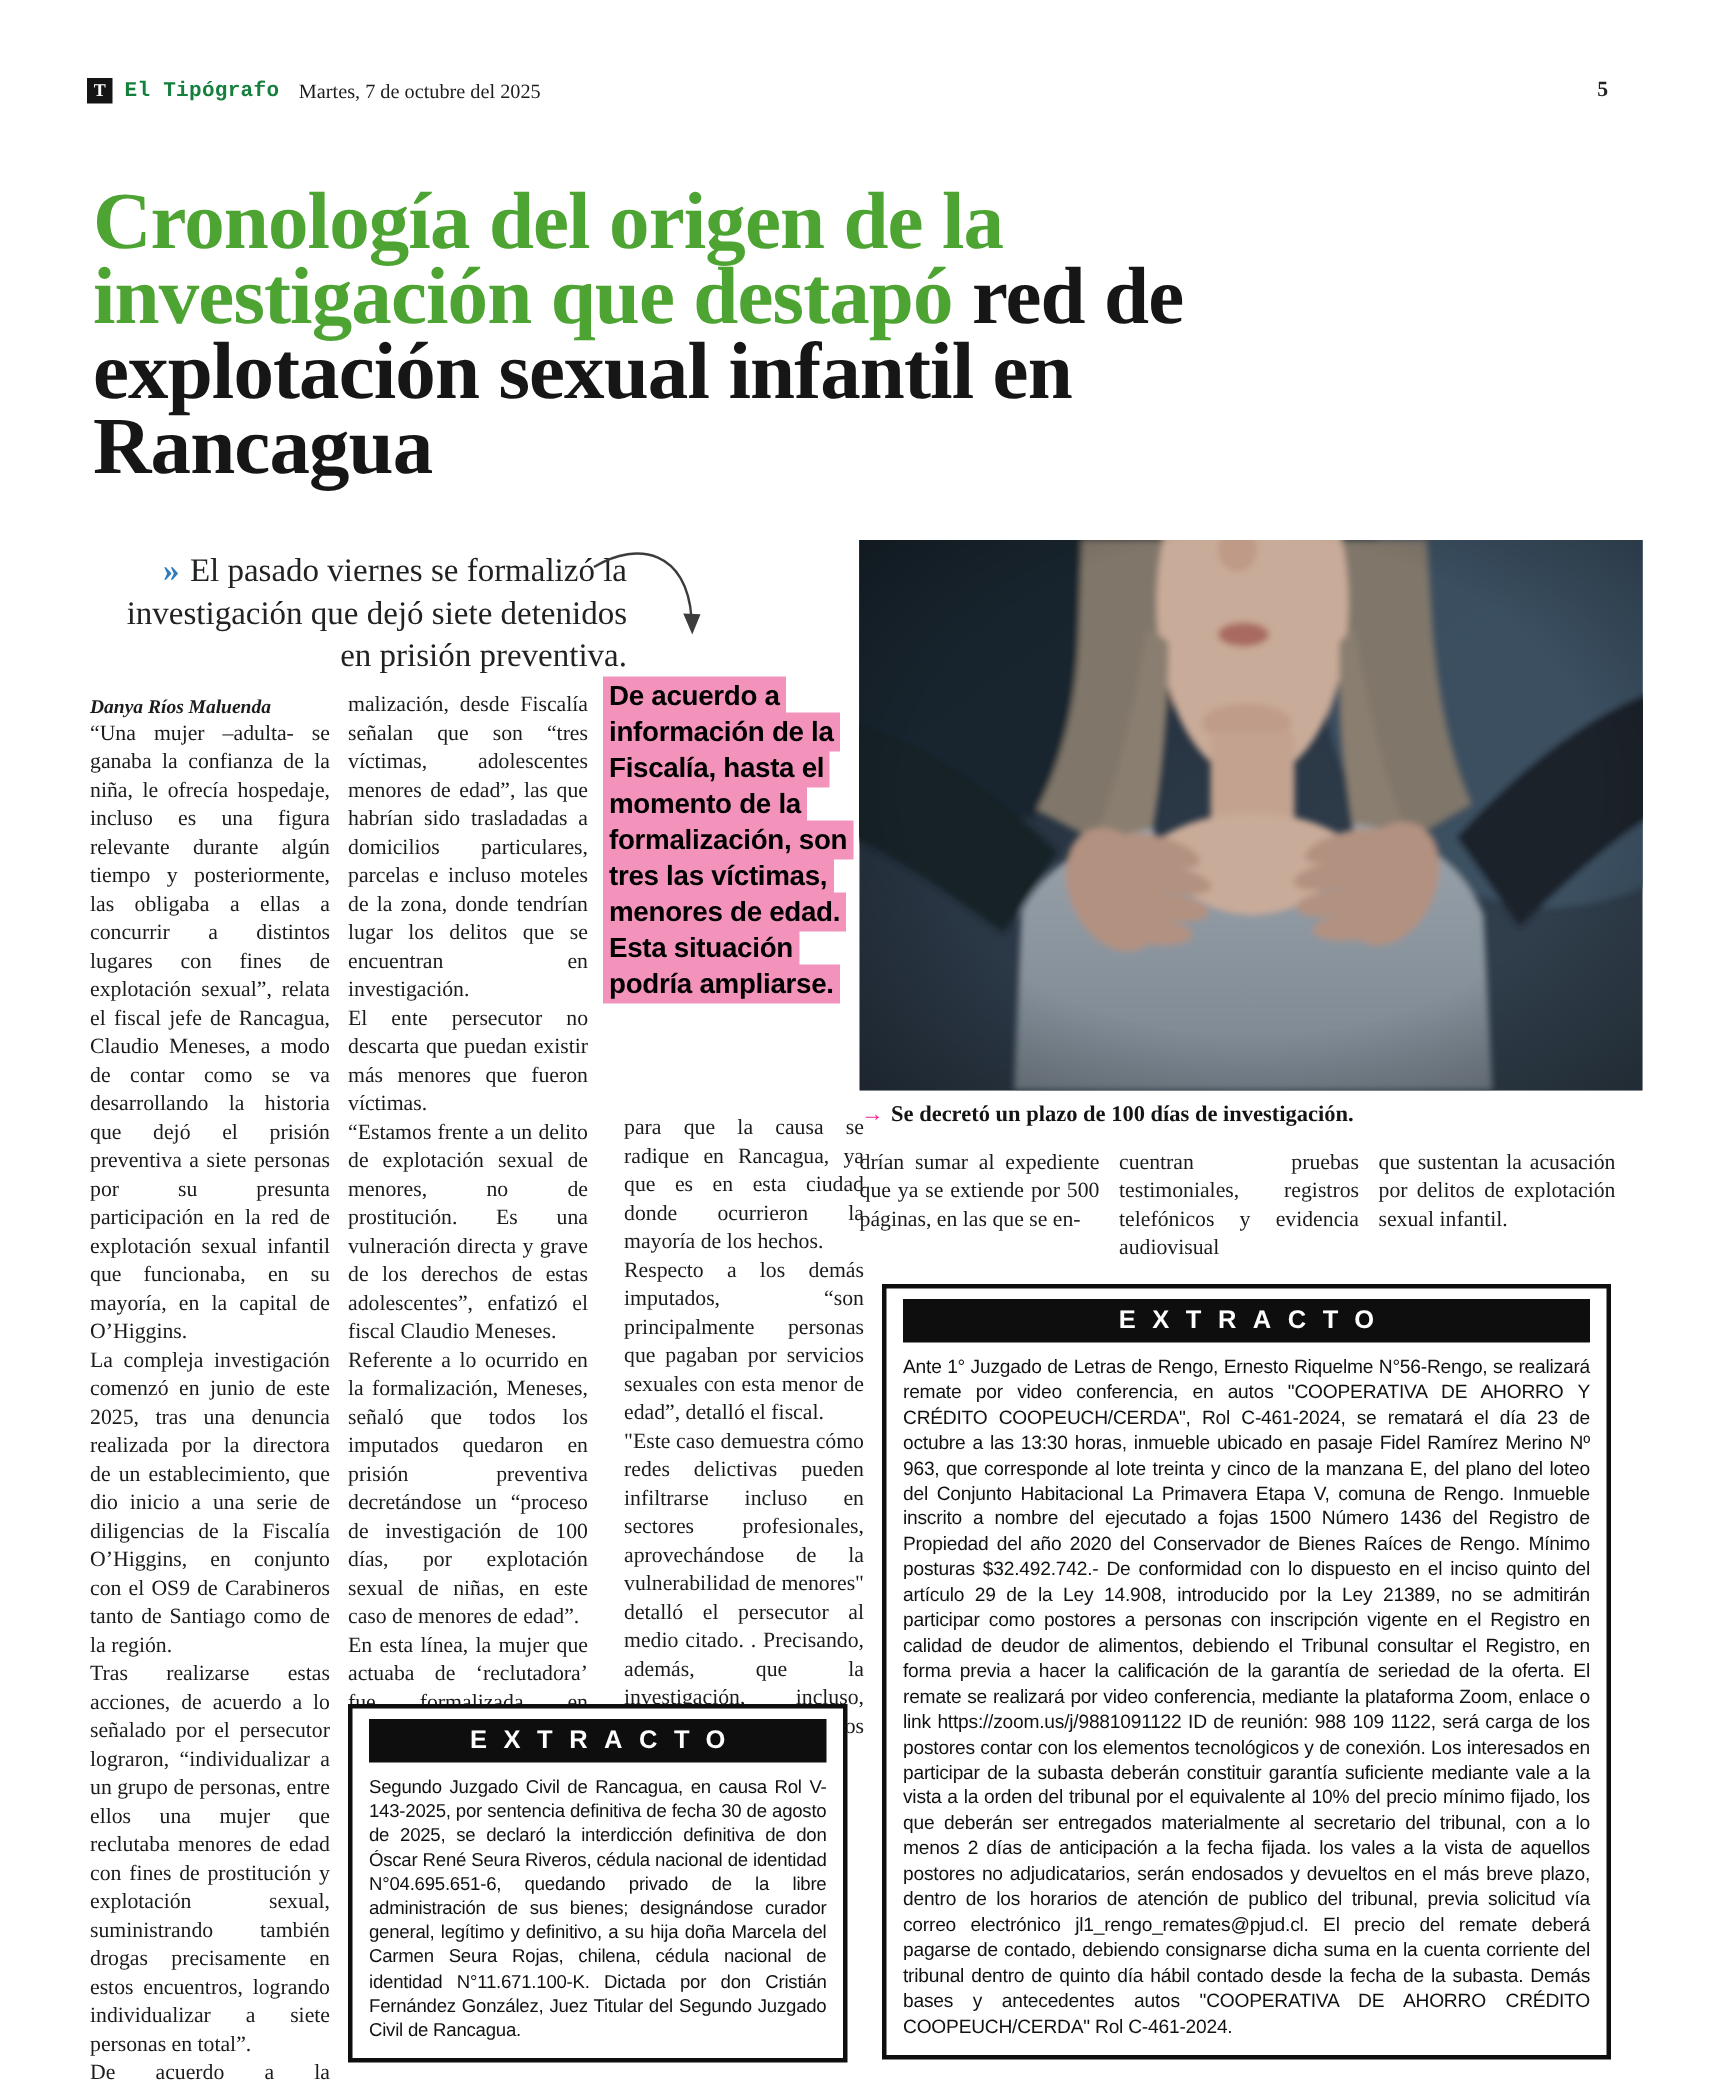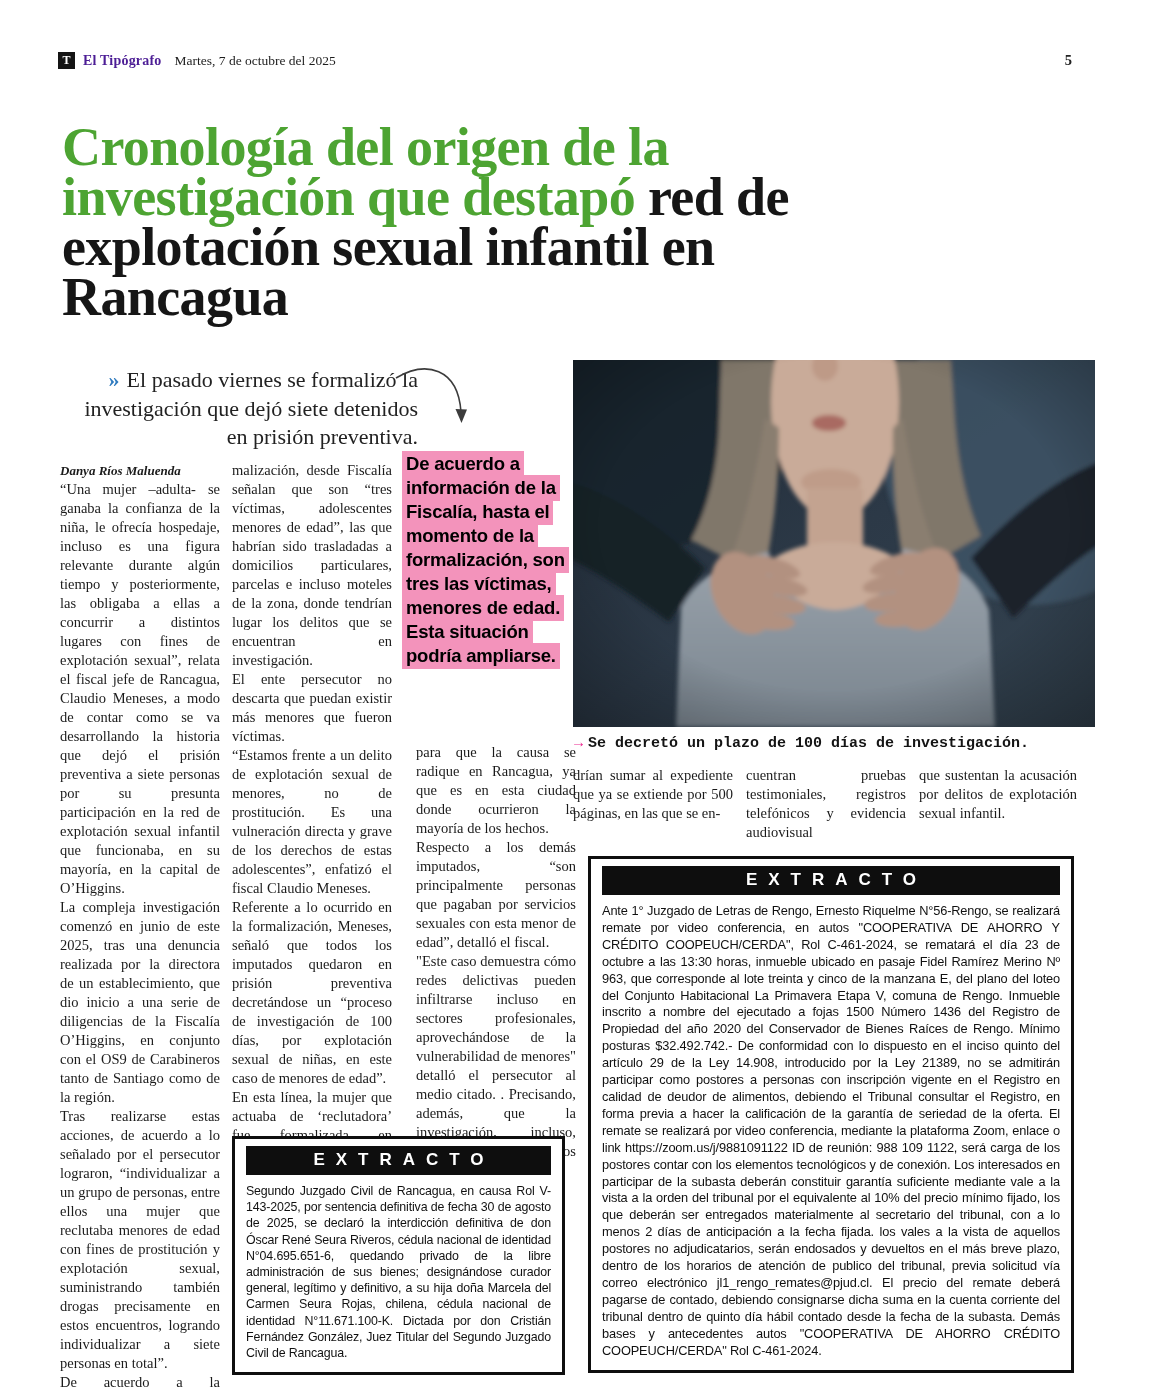--- a/index.html
+++ b/index.html
@@ -3,21 +3,21 @@
 <meta charset="utf-8">
 <style>
   html,body{margin:0;padding:0;background:#dfdfdf;}
   .page{position:relative;width:1152px;height:1390px;margin:0 auto;background:#ffffff;
         font-family:"Liberation Serif",serif;color:#1c1c1c;overflow:hidden;}
 
   
   .masthead{position:absolute;left:58px;top:52px;display:flex;align-items:center;}
   .logo-box{width:17px;height:17px;background:#141414;color:#fff;text-align:center;
             font:bold 12px/17px "Liberation Serif",serif;}
-  .paper-name{font-weight:bold;font-size:14px;color:#4c1d95;margin-left:8px;letter-spacing:.2px;}
+  .paper-name{font-weight:bold;font-size:14px;color:#15803d;margin-left:8px;letter-spacing:.2px;font-family:Liberation Mono, monospace;}
   .masthead-date{font-size:13.5px;color:#1d1d1d;margin-left:13px;}
   .page-number{position:absolute;right:80px;top:52px;font-weight:bold;font-size:14.5px;color:#222;}
 
   
   .headline{position:absolute;left:62px;top:122px;width:888px;margin:0;
             font-size:54px;line-height:50px;font-weight:bold;letter-spacing:-0.6px;color:#161616;}
   .hl-green{color:#4da432;}
 
   
   .lead{position:absolute;left:62px;top:366px;width:356px;font-size:22px;line-height:28.5px;color:#222;text-align:right;}
@@ -37,21 +37,21 @@
   
   .pullquote{position:absolute;left:402px;top:452px;width:166px;
              font-family:"Liberation Sans",sans-serif;font-weight:bold;
              font-size:18.5px;line-height:24px;letter-spacing:-0.2px;color:#000000;}
   .pullquote span{background:#f393bb;box-decoration-break:clone;-webkit-box-decoration-break:clone;
                   padding:2px 4px 3px;}
 
   
   .photo{position:absolute;left:573px;top:360px;width:522px;height:367px;overflow:hidden;background:#2c3947;}
   .caption{position:absolute;left:574px;top:735px;width:520px;
-           font-family:Liberation Mono, monospace;font-weight:bold;font-size:15px;color:#141414;}
+           font-family:Liberation Serif, serif;font-weight:bold;font-size:15px;color:#141414;}
   .caption-arrow{color:#ec268f;padding-right:5px;font-weight:bold;}
 
   #bpcol1{left:573px;top:766px;}
   #bpcol2{left:746px;top:766px;}
   #bpcol3{left:919px;top:766px;width:158px;}
 
   
   .extracto{position:absolute;border:3px solid #0e0e0e;background:#fff;
             padding:7px 11px 11px;box-sizing:border-box;}
   .extracto-title{background:#0e0e0e;color:#ffffff;text-align:center;

